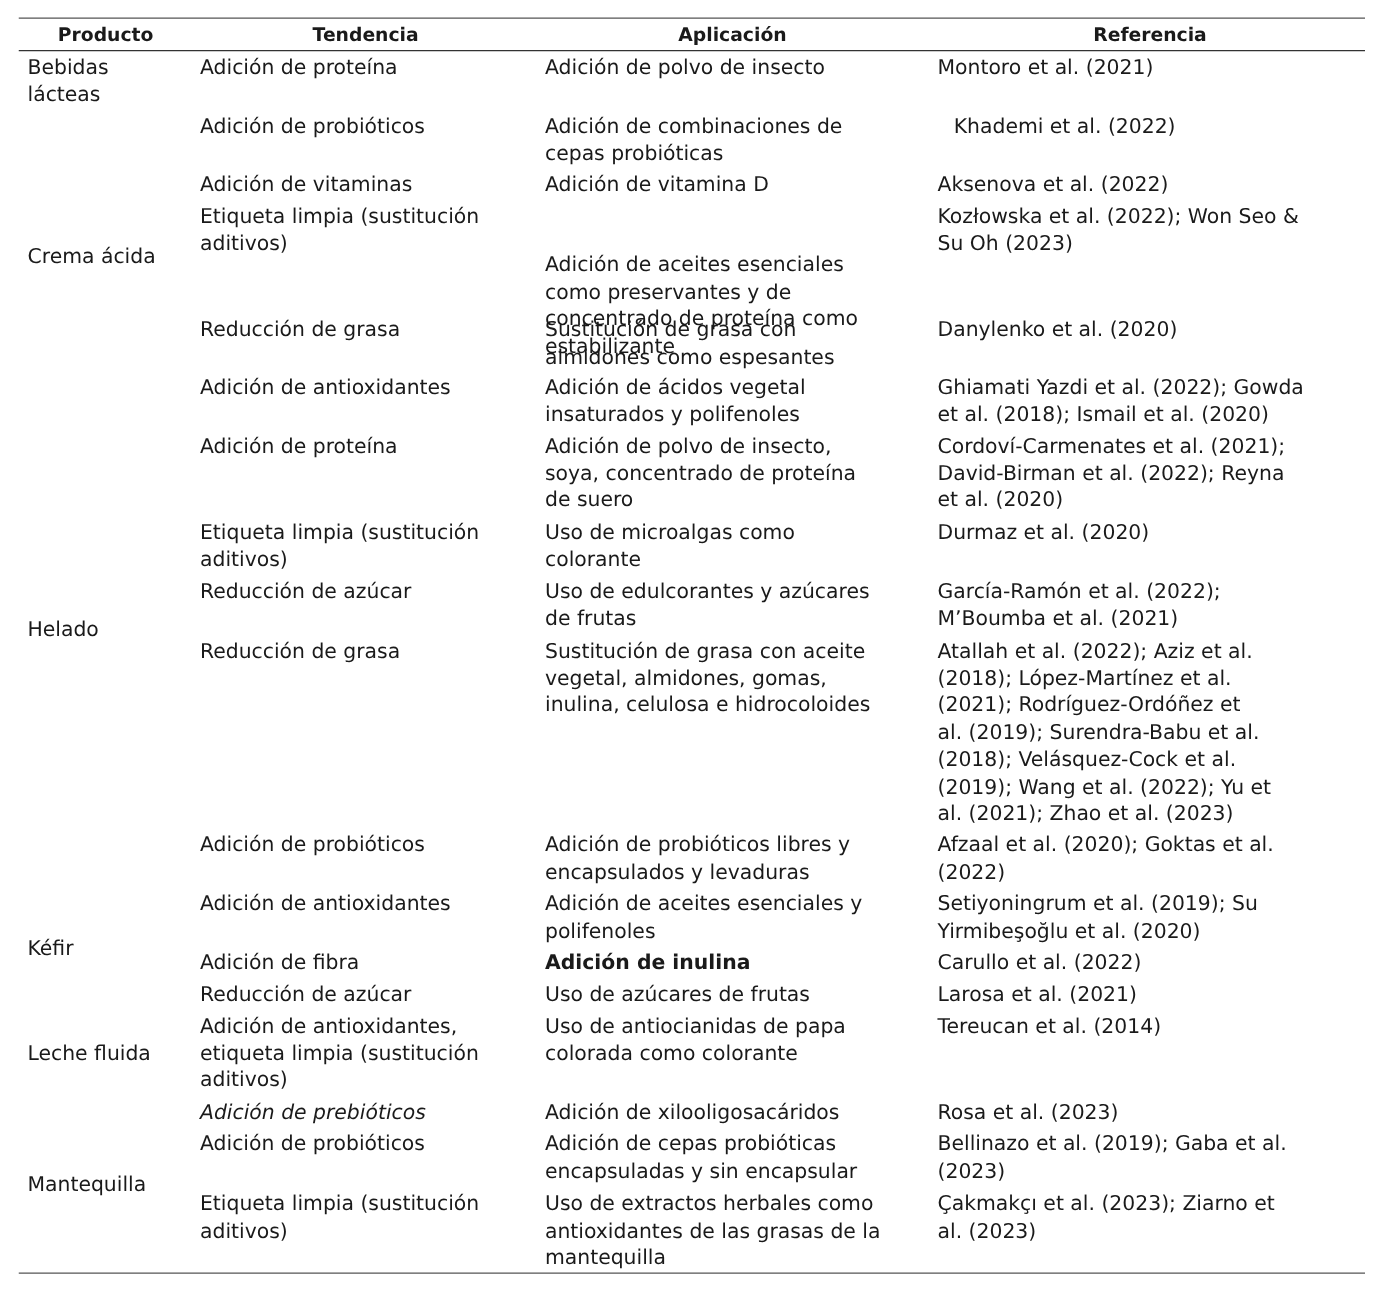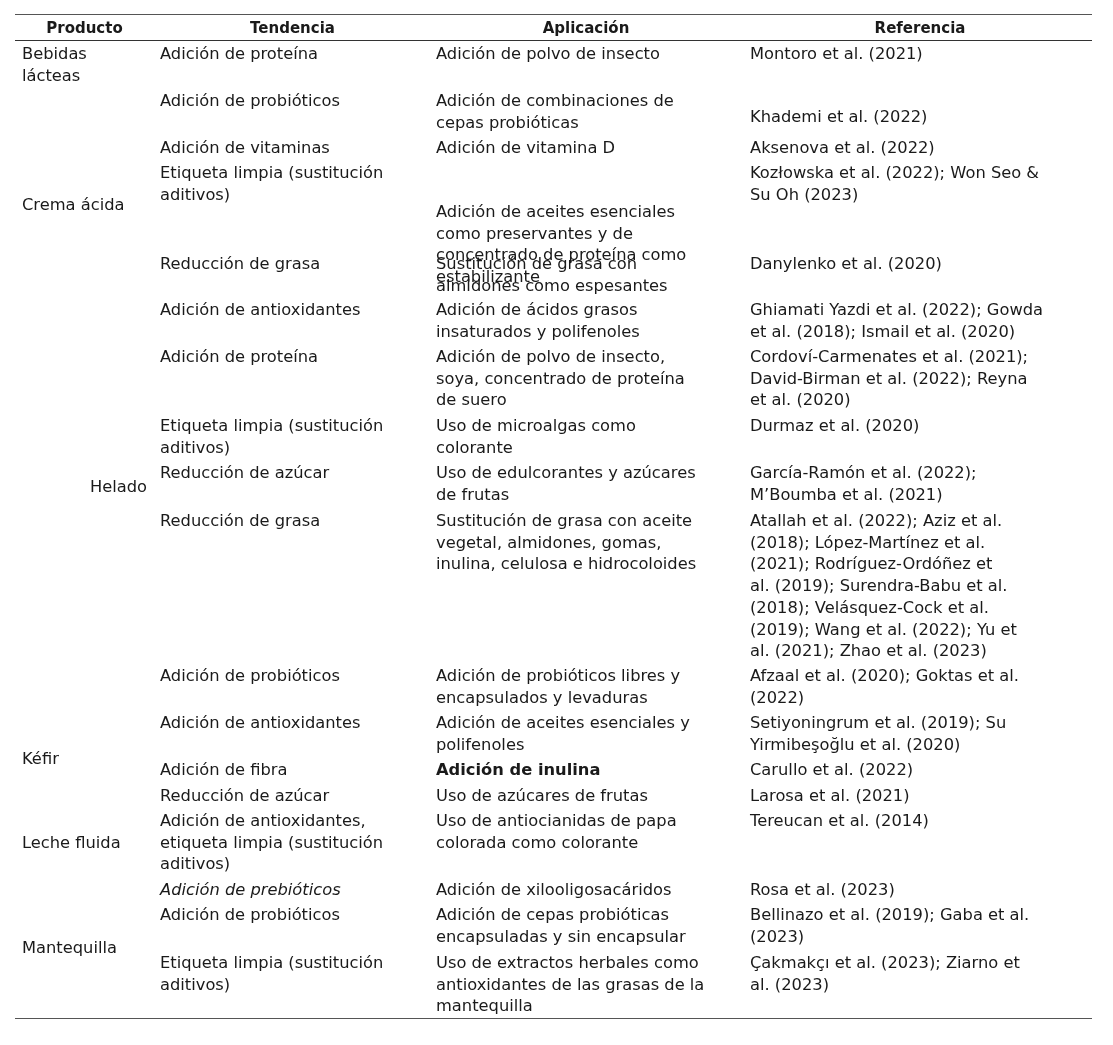--- a/index.html
+++ b/index.html
@@ -26,36 +26,36 @@
   <div class="hdr" style="left:160px;width:265px;">Tendencia</div>
   <div class="hdr" style="left:436px;width:300px;">Aplicación</div>
   <div class="hdr" style="left:750px;width:340px;">Referencia</div>
 
   <div class="rule head"></div>
 
   <div id="products">
       <div class="cell c-prod" style="top: 43px;">Bebidas
 lácteas</div>
       <div class="cell c-prod" style="top: 194px;">Crema ácida</div>
-      <div class="cell c-prod" style="top: 476px; text-align: right;">Helado</div>
+      <div class="cell c-prod" style="top: 493px;">Helado</div>
       <div class="cell c-prod" style="top: 748px;">Kéfir</div>
       <div class="cell c-prod" style="top: 832px;">Leche fluida</div>
       <div class="cell c-prod" style="top: 937px;">Mantequilla</div>
     </div>
   <div id="rows">
       <div>
         <div class="cell c-tend" style="top: 43px;">Adición de proteína</div>
         <div class="cell c-apl" style="top: 43px;">Adición de polvo de insecto</div>
         <div class="cell c-ref" style="top: 43px;">Montoro et al. (2021)</div>
       </div>
       <div>
         <div class="cell c-tend" style="top: 90px;">Adición de probióticos</div>
         <div class="cell c-apl" style="top: 90px;">Adición de combinaciones de
 cepas probióticas</div>
-        <div class="cell c-ref" style="top: 106px;">Khademi et al. (2022)</div>
+        <div class="cell c-ref" style="top: 90px; margin-left: 13px;">Khademi et al. (2022)</div>
       </div>
       <div>
         <div class="cell c-tend" style="top: 137px;">Adición de vitaminas</div>
         <div class="cell c-apl" style="top: 137px;">Adición de vitamina D</div>
         <div class="cell c-ref" style="top: 137px;">Aksenova et al. (2022)</div>
       </div>
       <div>
         <div class="cell c-tend" style="top: 162px;">Etiqueta limpia (sustitución
 aditivos)</div>
         <div class="cell c-apl" style="top: 162px; margin-top: 39px;">Adición de aceites esenciales
@@ -66,21 +66,21 @@
 Su Oh (2023)</div>
       </div>
       <div>
         <div class="cell c-tend" style="top: 253px;">Reducción de grasa</div>
         <div class="cell c-apl" style="top: 253px;">Sustitución de grasa con
 almidones como espesantes</div>
         <div class="cell c-ref" style="top: 253px;">Danylenko et al. (2020)</div>
       </div>
       <div>
         <div class="cell c-tend" style="top: 299px;">Adición de antioxidantes</div>
-        <div class="cell c-apl" style="top: 299px;">Adición de ácidos grasos
+        <div class="cell c-apl" style="top: 299px;">Adición de ácidos vegetal
 insaturados y polifenoles</div>
         <div class="cell c-ref" style="top: 299px;">Ghiamati Yazdi et al. (2022); Gowda
 et al. (2018); Ismail et al. (2020)</div>
       </div>
       <div>
         <div class="cell c-tend" style="top: 346px;">Adición de proteína</div>
         <div class="cell c-apl" style="top: 346px;">Adición de polvo de insecto,
 soya, concentrado de proteína
 de suero</div>
         <div class="cell c-ref" style="top: 346px;">Cordoví-Carmenates et al. (2021);

